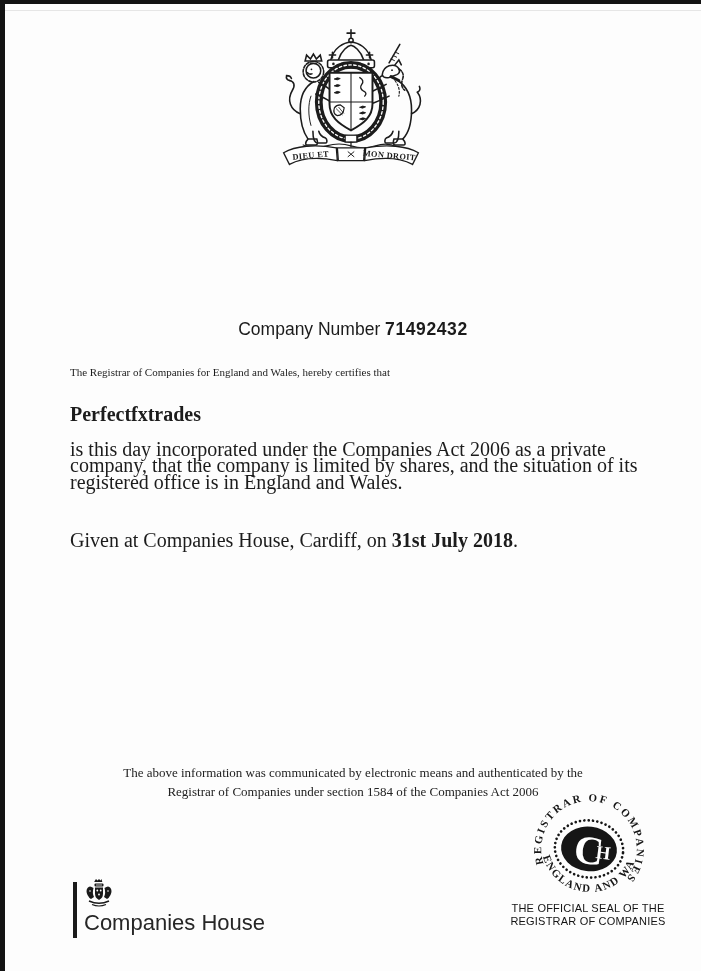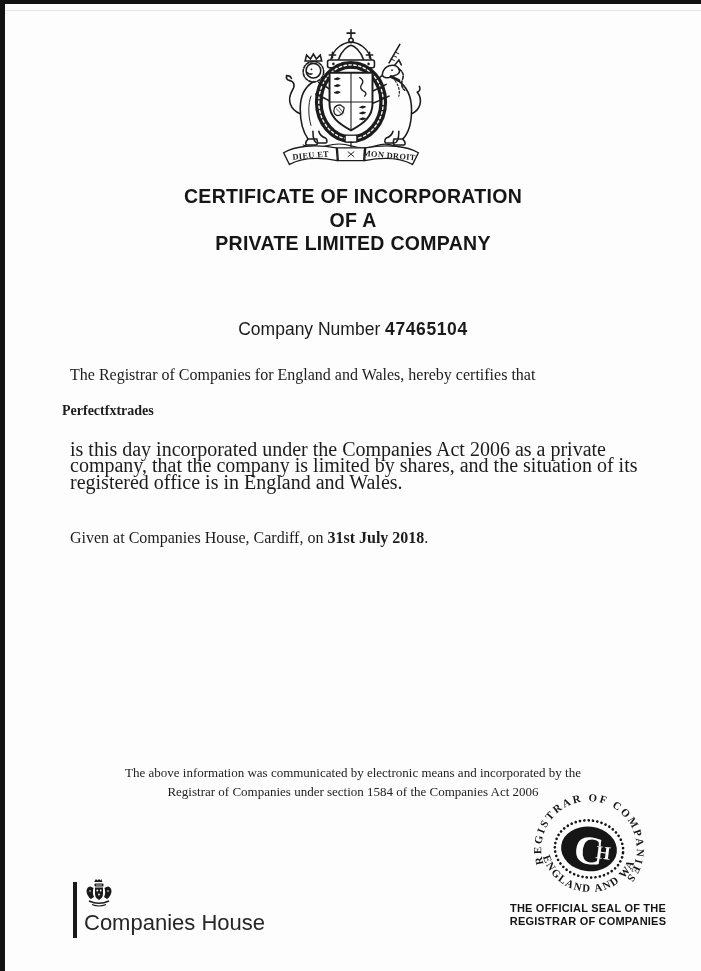--- a/index.html
+++ b/index.html
@@ -18,34 +18,34 @@
     position:absolute;left:5px;top:185px;width:696px;text-align:center;
     font-family:"Liberation Sans", sans-serif;font-weight:bold;
     font-size:19.5px;line-height:23.5px;letter-spacing:.3px;color:#161616;
   }
   .company-number{
     position:absolute;left:5px;top:319px;width:696px;text-align:center;
     font-family:"Liberation Sans", sans-serif;font-size:17.5px;color:#1b1b1b;
   }
   .company-number b{letter-spacing:.6px;}
 
-  .certify-line{position:absolute;left:70px;top:366px;width:600px;font-size:16px;}
-  .company-name{position:absolute;left:62px;top:403px;width:600px;font-size:14px;font-weight:bold;}
+  .certify-line{position:absolute;left:70px;top:366px;width:600px;font-size:11px;}
+  .company-name{position:absolute;left:70px;top:403px;width:600px;font-size:20px;font-weight:bold;}
   .body-paragraph{position:absolute;left:70px;top:441px;width:592px;font-size:20px;line-height:16.3px;}
-  .given-line{position:absolute;left:70px;top:529px;width:600px;font-size:16px;}
+  .given-line{position:absolute;left:70px;top:529px;width:600px;font-size:20px;}
 
   .footer-note{
     position:absolute;left:5px;top:764px;width:696px;text-align:center;
     font-size:13px;line-height:18.5px;color:#222;
   }
 
   .seal{position:absolute;left:510px;top:794px;width:158px;height:112px;}
   .seal-caption{
     position:absolute;left:502px;top:902px;width:172px;text-align:center;
-    font-family:"Liberation Sans", sans-serif;font-weight:bold;
+    font-family:"Liberation Sans", sans-serif;font-weight:normal;
     font-size:11px;line-height:12.5px;color:#141414;letter-spacing:.2px;
   }
 
   .ch-logo{position:absolute;left:73px;top:878px;width:220px;height:62px;}
   .ch-bar{position:absolute;left:0;top:4px;width:3.5px;height:56px;background:#1a1a1a;}
   .ch-crest{position:absolute;left:11px;top:1px;width:30px;height:29px;}
   .ch-name{
     position:absolute;left:11px;top:32px;white-space:nowrap;
     font-family:"Liberation Sans", sans-serif;font-size:22px;color:#262626;
   }
@@ -130,40 +130,35 @@
       <path d="M36,120 q12,5 24,1 q13,-4 25,0 q13,4 25,0 q12,-4 22,1" stroke-width="1.2"></path>
       <path d="M16,128 C28,121 48,119 70,123 L71,136 C50,132 33,134 22,140 z" fill="#fff" stroke-width="1.4"></path>
       <path d="M154,128 C142,121 122,119 100,123 L99,136 C120,132 137,134 148,140 z" fill="#fff" stroke-width="1.4"></path>
       <path d="M71,123 h28 l-1,13 h-26 z" fill="#fff" stroke-width="1.4"></path>
       <path d="M82,127 l6,5 M88,127 l-6,5" stroke-width="1"></path>
       <text x="44" y="133.5" transform="rotate(-5 44 133.5)" text-anchor="middle" font-family="Liberation Serif, serif" font-size="8.5" font-weight="bold" fill="#1c1c1c" stroke="none" letter-spacing="0.4">DIEU ET</text>
       <text x="124" y="133.5" transform="rotate(5 124 133.5)" text-anchor="middle" font-family="Liberation Serif, serif" font-size="8.5" font-weight="bold" fill="#1c1c1c" stroke="none" letter-spacing="0.4">MON DROIT</text>
     </g>
   </svg>
 
-  <div class="title-block">
-    <div>CERTIFICATE OF INCORPORATION</div>
-    <div>OF A</div>
-    <div>PRIVATE LIMITED COMPANY</div>
-  </div>
 
   <div class="company-number">
     <span>Company Number</span>
-    <b>47465104</b>
+    <b>71492432</b>
   </div>
 
   <div class="certify-line">The Registrar of Companies for England and Wales, hereby certifies that</div>
   <div class="company-name">Perfectfxtrades</div>
   <div class="body-paragraph">is this day incorporated under the Companies Act 2006 as a private company, that the company is limited by shares, and the situation of its registered office is in England and Wales.</div>
   <div class="given-line">
     <span>Given at Companies House, Cardiff, on </span><b>31st July 2018</b><span>.</span>
   </div>
 
   <div class="footer-note">
-    <div>The above information was communicated by electronic means and incorporated by the</div>
+    <div>The above information was communicated by electronic means and authenticated by the</div>
     <div>Registrar of Companies under section 1584 of the Companies Act 2006</div>
   </div>
 
   <svg class="seal" viewBox="0 0 150 108">
     <g transform="rotate(7 75 53)">
       <defs>
         <path id="sealTop" d="M 35.2,76 A 46,46 0 1 1 114.8,76"></path>
         <path id="sealBottom" d="M 31,64 A 47,47 0 0 0 119,64"></path>
       </defs>
       <text font-family="Liberation Serif, serif" font-size="10.5" font-weight="bold" fill="#161616" letter-spacing="2.1">

